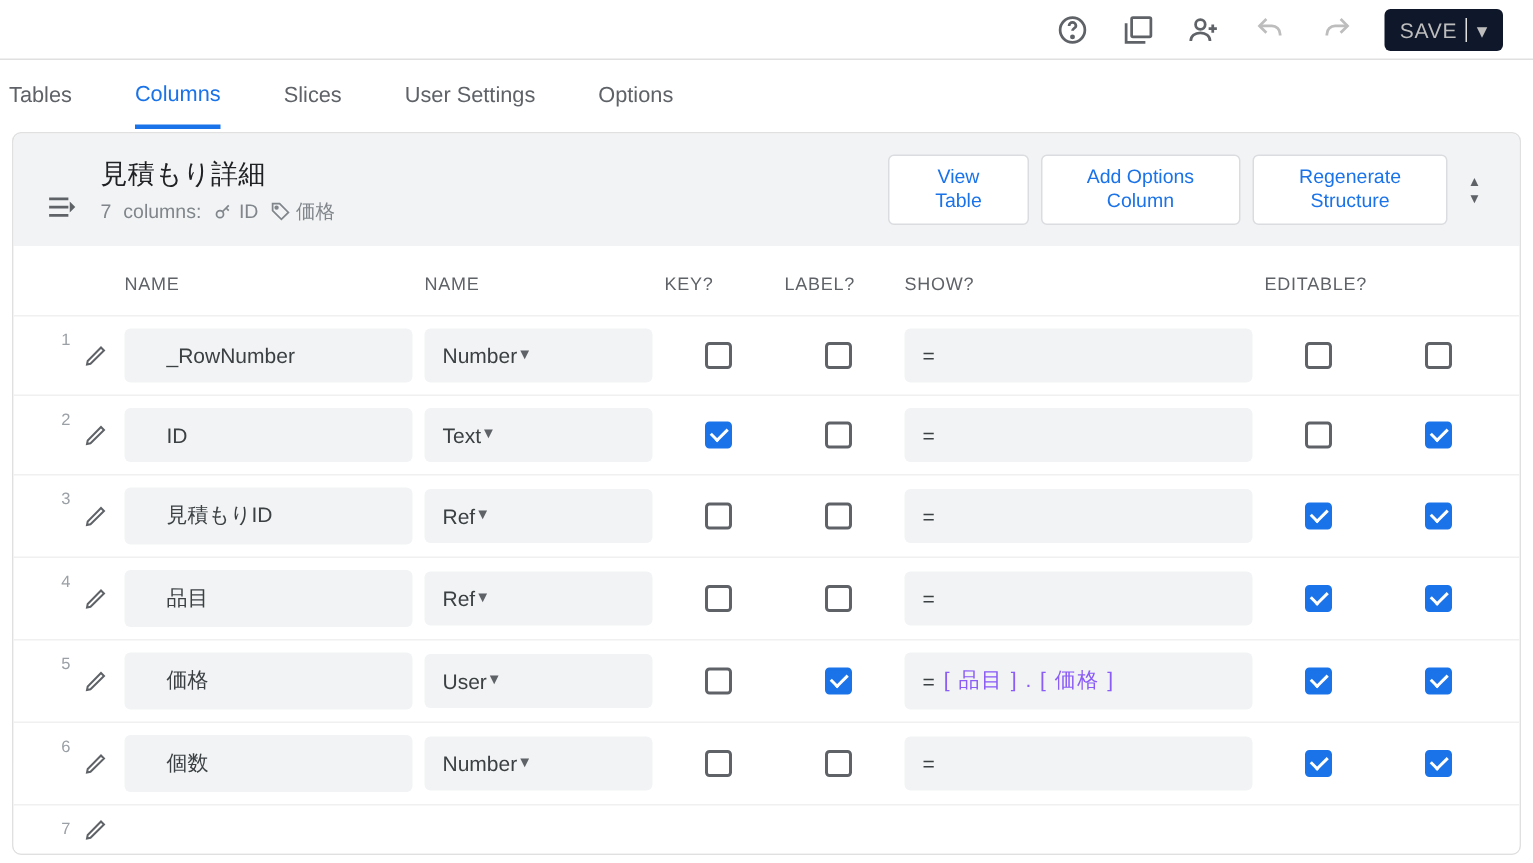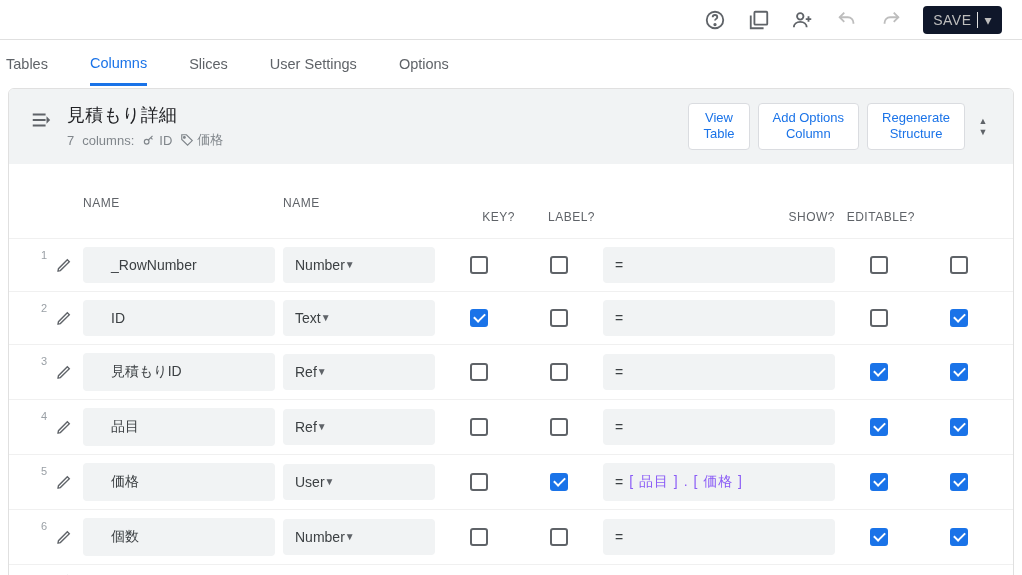--- a/index.html
+++ b/index.html
@@ -14,36 +14,36 @@
   .save-btn { display: flex; align-items: center; background: #0f172a; color: #bdbdbd; font-weight: 500; letter-spacing: 0.5px; padding: 6px 10px; border-radius: 4px; cursor: default; gap: 6px; }
   .save-btn .caret { border-left: 1px solid #e0e0e0; padding-left: 6px; }
 
   
   .tabs { display: flex; gap: 42px; padding: 0 6px; height: 48px; align-items: center; }
   .tab { font-size: 14.5px; color: #5f6368; cursor: pointer; padding: 12px 0; }
   .tab.active { color: #1a73e8; font-weight: 500; border-bottom: 3px solid #1a73e8; }
 
   
   .panel { margin: 0 8px; border: 1px solid #e0e0e0; border-radius: 6px; overflow: hidden; }
-  .panel-header { background: #f1f3f4; padding: 14px 20px; display: flex; align-items: flex-start; gap: 14px; }
+  .panel-header { background: #f1f3f4; padding: 14px 20px; display: flex; align-items: flex-end; gap: 14px; }
   .panel-header .collapse-icon { width: 24px; height: 24px; display:flex; align-items:center; justify-content:center; margin-top:5px; }
   .panel-header .title-block { flex: 1; }
   .panel-header .title { font-size: 18px; color: #202124; margin: 0 0 4px 0; letter-spacing: 0.2px; }
   .panel-header .subtitle { color: #80868b; font-size: 13px; display: flex; align-items: center; gap: 8px; }
   .subtitle .meta-item { display: inline-flex; align-items: center; gap: 3px; }
   .header-actions { display: flex; gap: 8px; align-items: center; }
-  .action-btn { background: #fff; border: 1px solid #dadce0; border-radius: 4px; padding: 6px 14px; font-size: 13px; color: #1a73e8; text-align: center; line-height: 1.25; cursor: pointer; }
+  .action-btn { background: #fff; border: 1px solid #dadce0; border-radius: 4px; padding: 6px 30px; font-size: 13px; color: #1a73e8; text-align: center; line-height: 1.25; cursor: pointer; }
   .expand-toggle { width: 20px; display:flex; flex-direction:column; align-items:center; color:#5f6368; cursor:pointer; gap:1px; font-size:9px; }
 
   
   .table-wrap { background: #fff; }
   .thead, .trow { display: grid; grid-template-columns: 30px 30px 200px 160px 80px 80px 240px 80px 80px; align-items: center; gap: 0; }
   .thead { padding: 18px 10px 14px 10px; font-size: 12px; color: #5f6368; letter-spacing: 0.5px; border-bottom: none; }
   .thead > div { padding: 0 4px; }
-  .th-center { text-align: right; margin-top: 28px; }
+  .th-center { text-align: left; }
 
   .trow { padding: 8px 10px; border-top: 1px solid #f0f0f0; }
   .rownum { color: #9aa0a6; font-size: 11px; text-align: right; padding-right: 2px; align-self: flex-start; padding-top: 2px; }
   .edit-icon { color: #5f6368; display:flex; justify-content:center; cursor:pointer; }
   .cell { padding: 0 4px; }
   .input-like { background: #f1f3f4; border-radius: 4px; padding: 10px 28px; color: #3c4043; font-size: 14px; }
   .select-like { background: #f1f3f4; border-radius: 4px; padding: 10px 12px; color: #3c4043; font-size: 14px; display:flex; align-items:center; justify-content:flex-start; cursor:pointer; }
   .select-like .caret { color: #5f6368; font-size: 10px; }
   .formula-cell { background: #f1f3f4; border-radius: 4px; padding: 10px 12px; color: #3c4043; font-size: 14px; display:flex; gap:6px; align-items:center; }
   .formula-ref { color: #8b5cf6; letter-spacing: 1px; }

